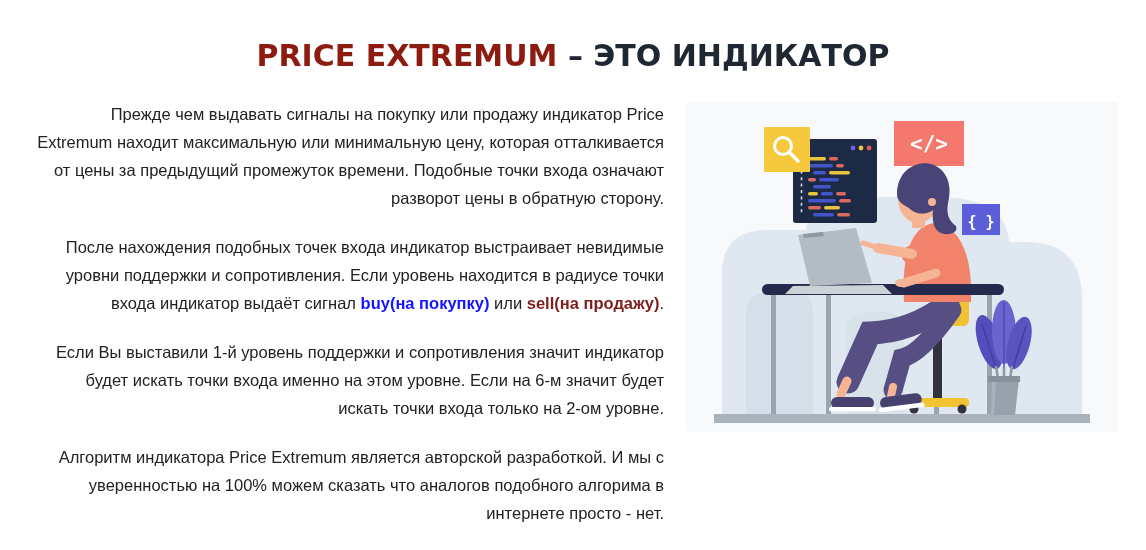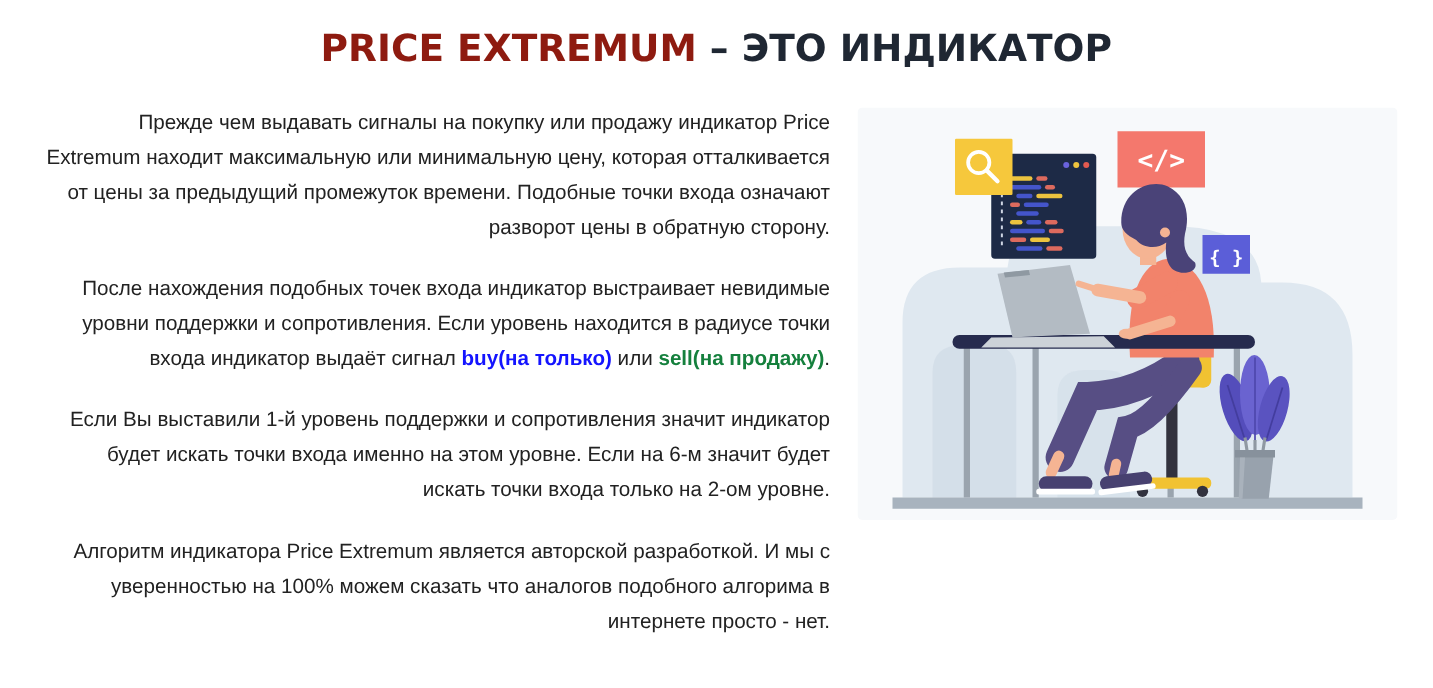--- a/index.html
+++ b/index.html
@@ -1,55 +1,55 @@
 <!DOCTYPE html>
 <html><head>
 <meta charset="utf-8">
 <style>
   html,body { margin:0; padding:0; background:#ffffff; }
   .page {
     position:relative; width:1146px; height:550px; overflow:hidden;
     background:#ffffff; font-family:"Liberation Sans", sans-serif;
   }
   h1.title {
-    margin:0; padding-top:22px; text-align:center;
+    margin:0; padding-top:38px; text-align:center;
     font-family:"DejaVu Sans", sans-serif;
     font-size:30px; line-height:35px; font-weight:bold;
     color:#1f2733; letter-spacing:0px;
   }
   h1.title .accent { color:#8e1b10; }
   .content {
     display:flex; align-items:flex-start;
     padding:0 28px 0 36px; margin-top:27px;
   }
   .text-col {
     flex:1 1 auto; max-width:650px; padding-right:22px;
     font-size:16.5px; line-height:28px; color:#222222;
   }
   .text-col p { margin:0 0 21px 0;text-align:right; }
   .text-col p:last-child { margin-bottom:0; }
   .buy  { color:#1414ff; font-weight:bold; }
-  .sell { color:#15803d; font-weight:bold; }
+  .sell { color:#7f1d1d; font-weight:bold; }
   .illustration {
     flex:0 0 auto; width:432px; height:330px; margin-top:2px;
   }
   .illustration svg { display:block; }
 </style>
 </head>
 <body>
 
 <div class="page">
 
   <h1 class="title"><span class="accent">PRICE EXTREMUM</span><span> – ЭТО ИНДИКАТОР</span><br></h1>
 
   <div class="content">
 
     <div class="text-col">
       <p>Прежде чем выдавать сигналы на покупку или продажу индикатор Price Extremum находит максимальную или минимальную цену, которая отталкивается от цены за предыдущий промежуток времени. Подобные точки входа означают разворот цены в обратную сторону.</p>
-      <p><span>После нахождения подобных точек входа индикатор выстраивает невидимые уровни поддержки и сопротивления. Если уровень находится в радиусе точки входа индикатор выдаёт сигнал </span><span class="buy">buy(на только)</span><span> или </span><span class="sell">sell(на продажу)</span><span>.</span></p>
+      <p><span>После нахождения подобных точек входа индикатор выстраивает невидимые уровни поддержки и сопротивления. Если уровень находится в радиусе точки входа индикатор выдаёт сигнал </span><span class="buy">buy(на покупку)</span><span> или </span><span class="sell">sell(на продажу)</span><span>.</span></p>
       <p>Если Вы выставили 1-й уровень поддержки и сопротивления значит индикатор будет искать точки входа именно на этом уровне. Если на 6-м значит будет искать точки входа только на 2-ом уровне.</p>
       <p>Алгоритм индикатора Price Extremum является авторской разработкой. И мы с уверенностью на 100% можем сказать что аналогов подобного алгорима в интернете просто - нет.</p>
     </div>
 
     <div class="illustration">
       <svg viewBox="0 0 432 330" width="432" height="330" xmlns="http://www.w3.org/2000/svg">
 
         <rect width="432" height="330" rx="4" fill="#f7f9fb"></rect>
 
         <g>

